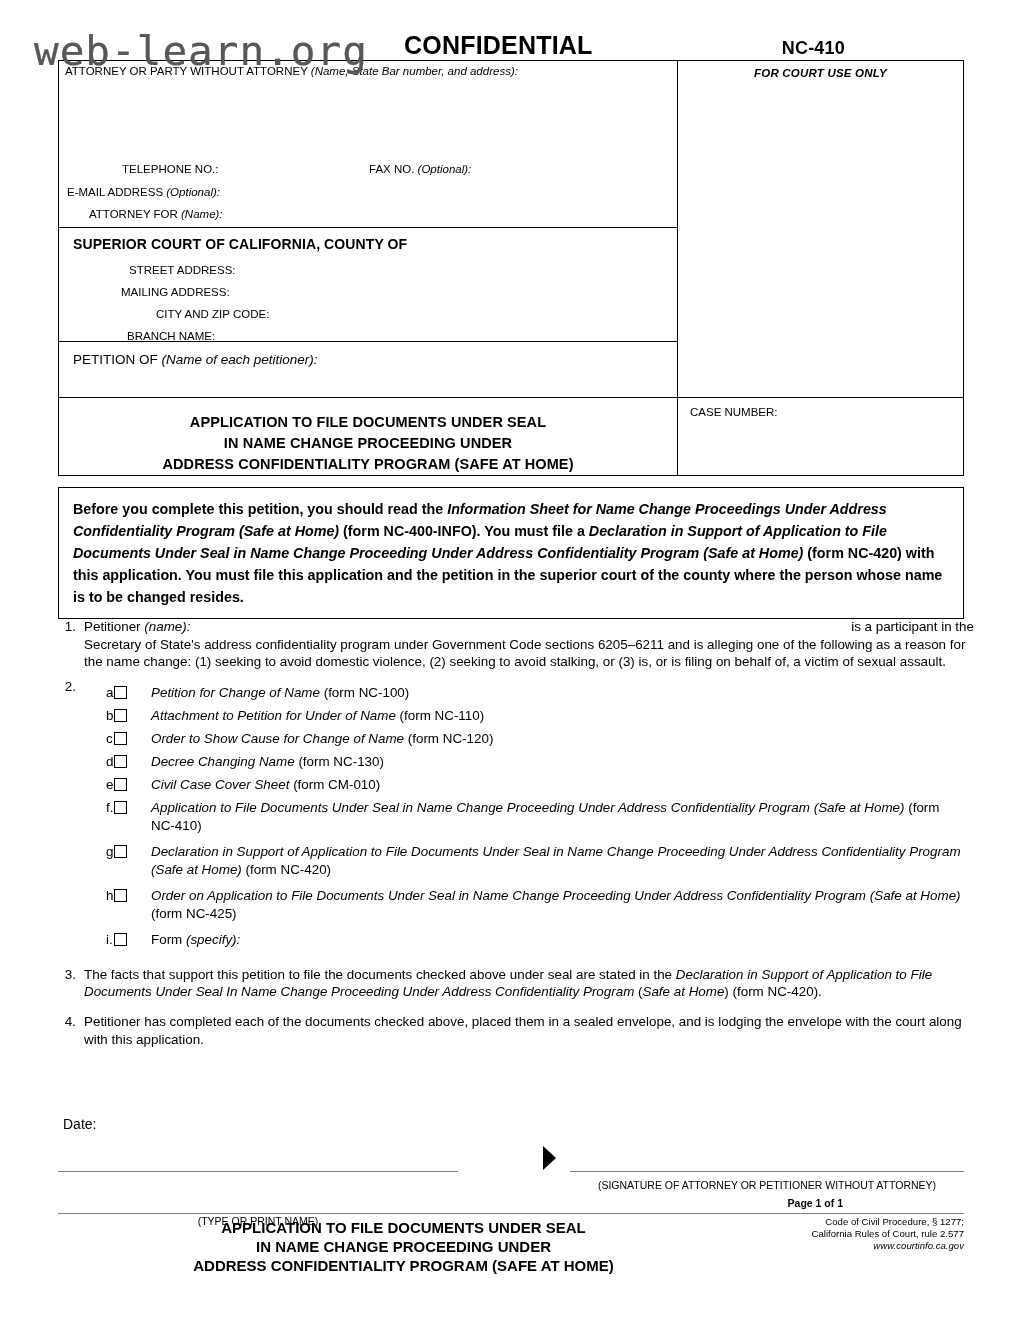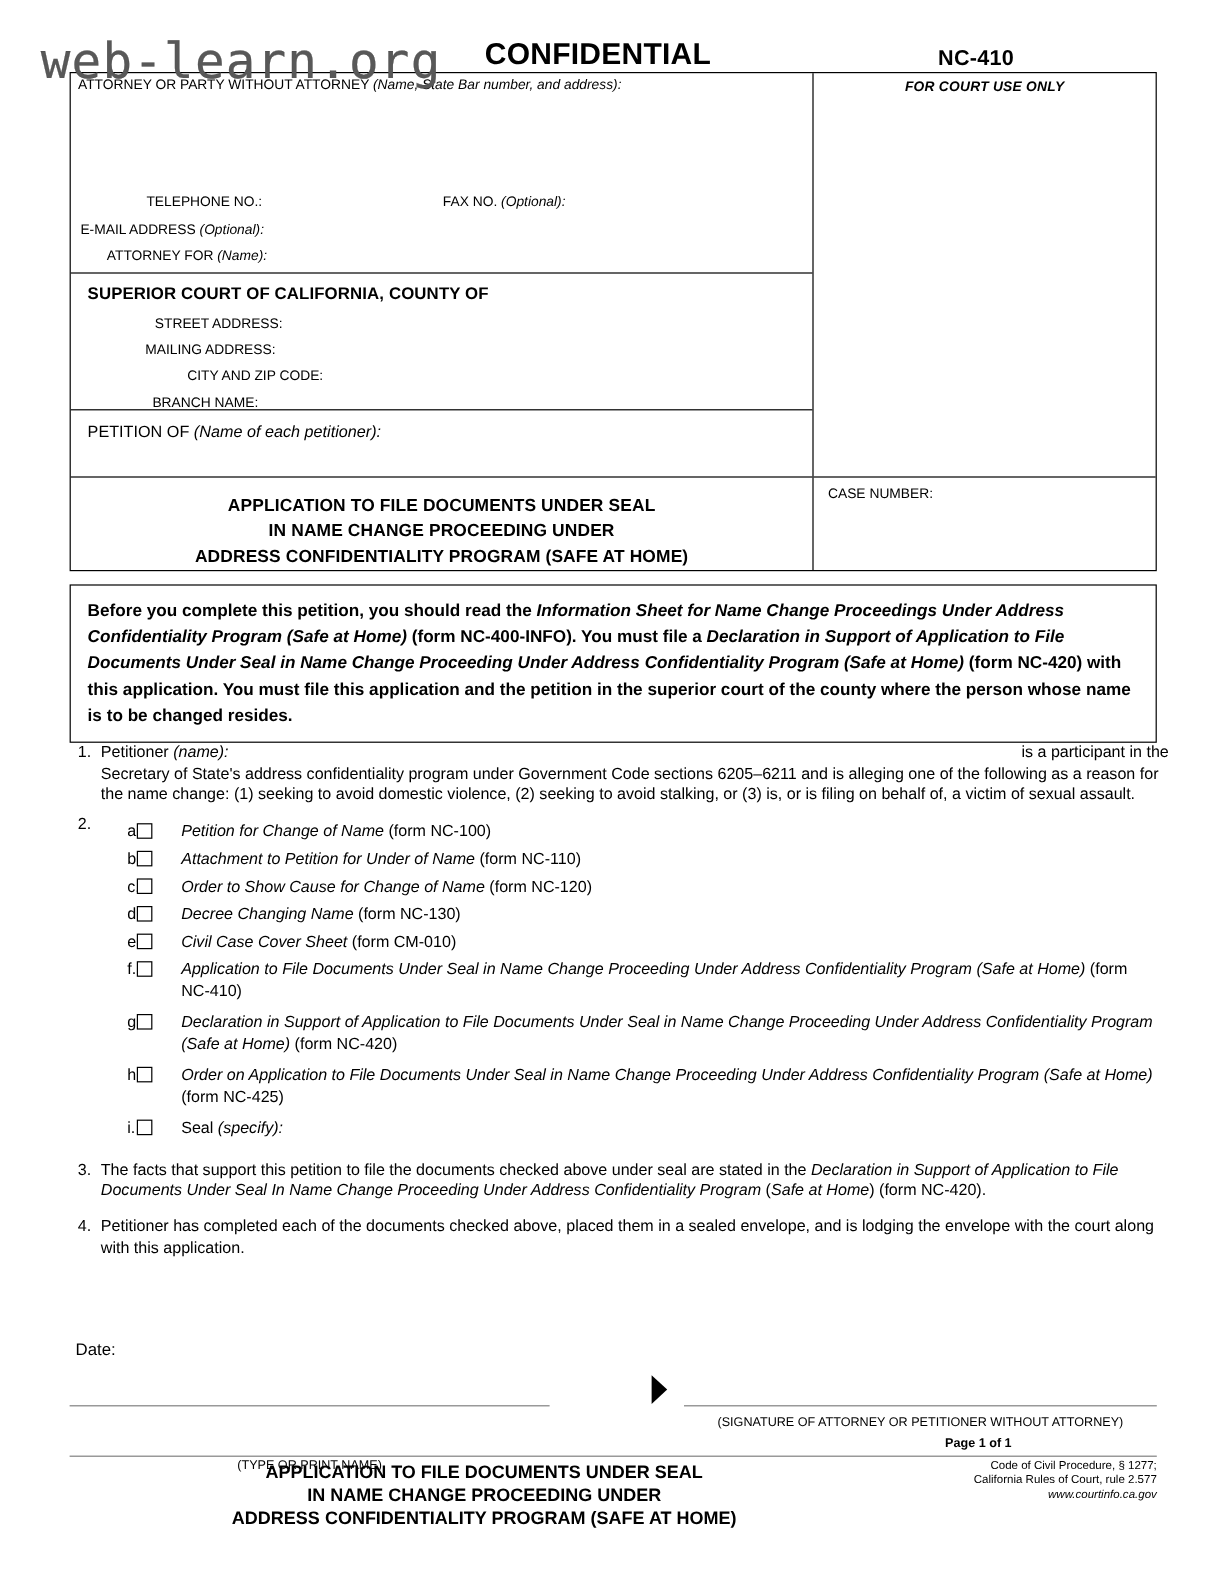--- a/index.html
+++ b/index.html
@@ -432,21 +432,21 @@
 
           <div class="subitem" style="margin-bottom:7px;">
             <span class="sub-letter">h.</span>
             <span class="cbox"></span>
             <span class="sub-text" style="max-width:830px;"><i>Order on Application to File Documents Under Seal in Name Change Proceeding Under Address Confidentiality Program (Safe at Home)</i><span> (form NC-425)</span></span>
           </div>
 
           <div class="subitem">
             <span class="sub-letter">i.</span>
             <span class="cbox"></span>
-            <span class="sub-text"><span>Seal </span><i>(specify):</i></span>
+            <span class="sub-text"><span>Form </span><i>(specify):</i></span>
           </div>
 
         </div>
       </div>
     </div>
 
     <div class="item para-3">
       <div class="item-num">3.</div>
       <div class="item-body">
         <span>The facts that support this petition to file the documents checked above under seal are stated in the </span><i>Declaration in Support of Application to File Documents Under Seal In Name Change Proceeding Under Address Confidentiality Program </i><span>(</span><i>Safe at Home</i><span>) (form NC-420).</span>

